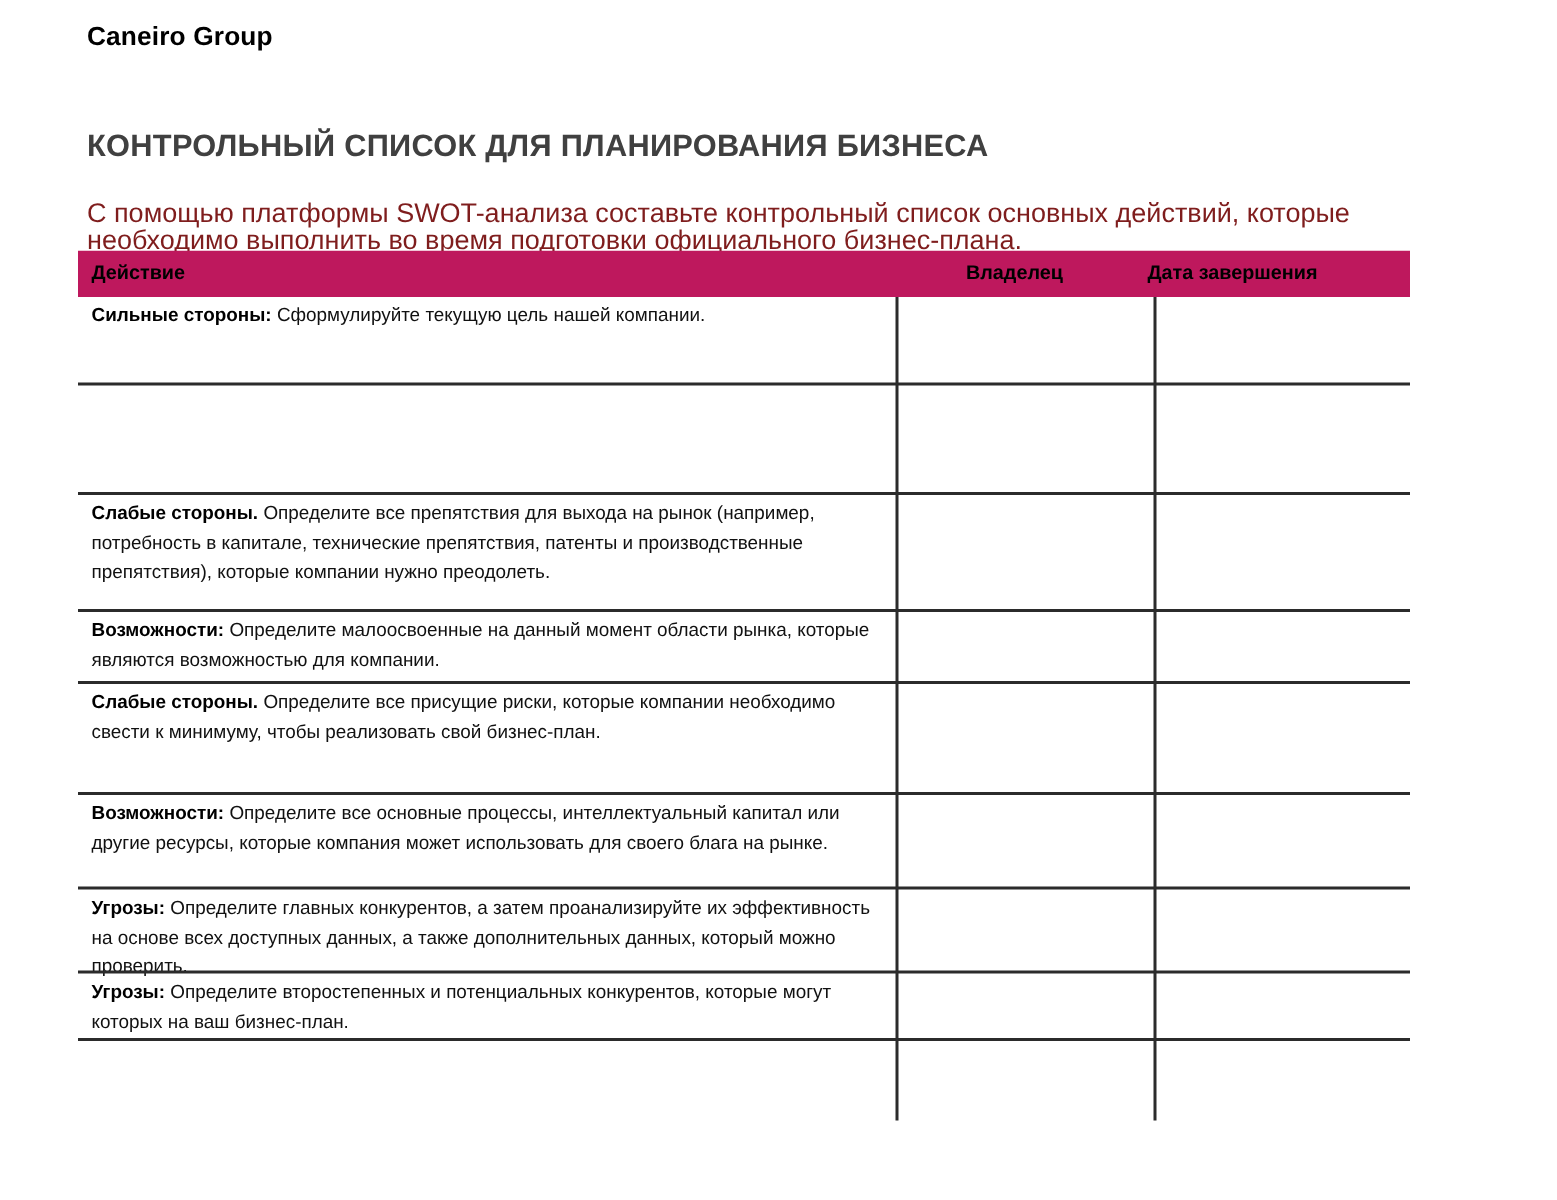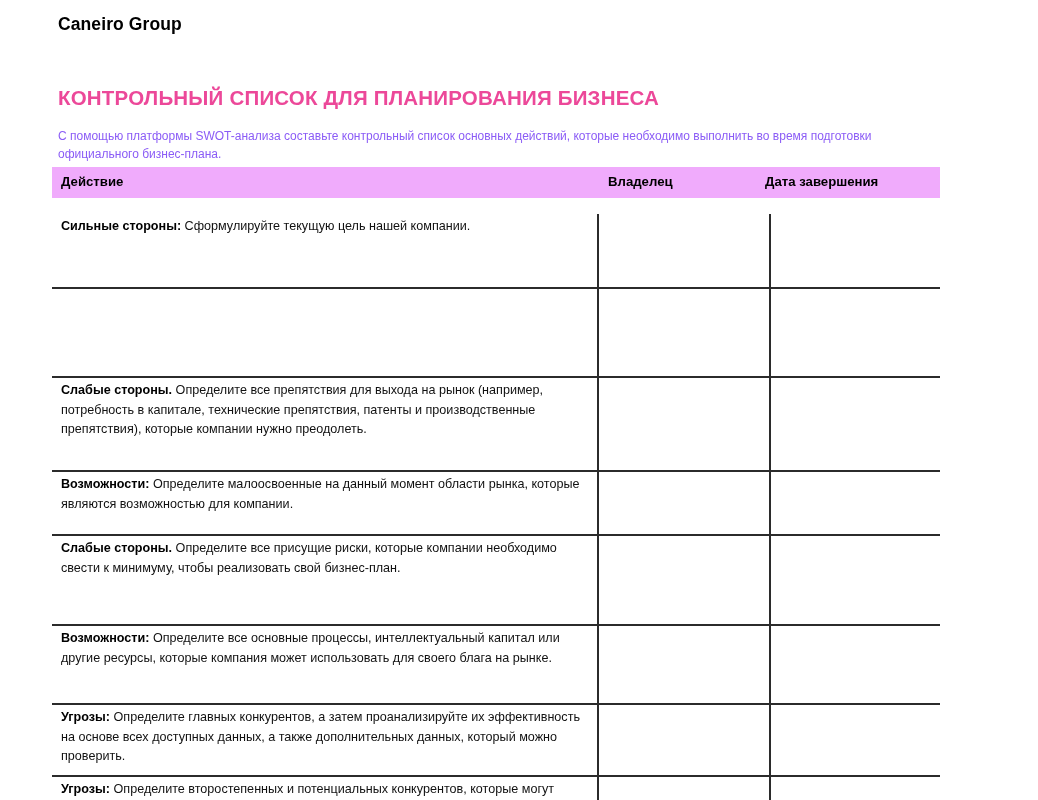--- a/index.html
+++ b/index.html
@@ -33,66 +33,65 @@
     letter-spacing: 0.1px;
     color: #000;
   }
   .doc-title {
     position: absolute;
     left: 58px;
     top: 72px;
     font-size: 20.5px;
     font-weight: bold;
     letter-spacing: 0.2px;
-    color: #ec4899;
+    color: #404040;
     white-space: nowrap;
   }
   .doc-intro {
     position: absolute;
     left: 58px;
     top: 115px;
     width: 868px;
-    font-size: 12px;
+    font-size: 18px;
     line-height: 18px;
-    color: #8b5cf6;
+    color: #7f1d1d;
   }
 
   
   .table {
     position: absolute;
     left: 52px;
     top: 167px;
     width: 888px;
   }
   .thead {
     position: relative;
-    background: #f0abfc;
+    background: #be185d;
     height: 31px;
   }
   .thead .th {
     position: absolute;
     top: 7px;
     font-size: 13.2px;
     font-weight: bold;
     color: #000;
     white-space: nowrap;
   }
   .th-action { left: 9px; }
-  .th-owner  { left: 556px; }
+  .th-owner  { left: 592px; }
   .th-date   { left: 713px; }
 
   .tbody {
     position: relative;
   }
   .row {
     position: relative;
     box-sizing: border-box;
     border-top: 2px solid #2b2b2b;
     width: 888px;
-    margin-top: 16px;
   }
   .row.first { border-top: none; }
   .cell-action {
     box-sizing: border-box;
     width: 545px;
     padding: 3px 6px 3px 9px;
     font-size: 12.6px;
     line-height: 19.5px;
     color: #111;
   }

